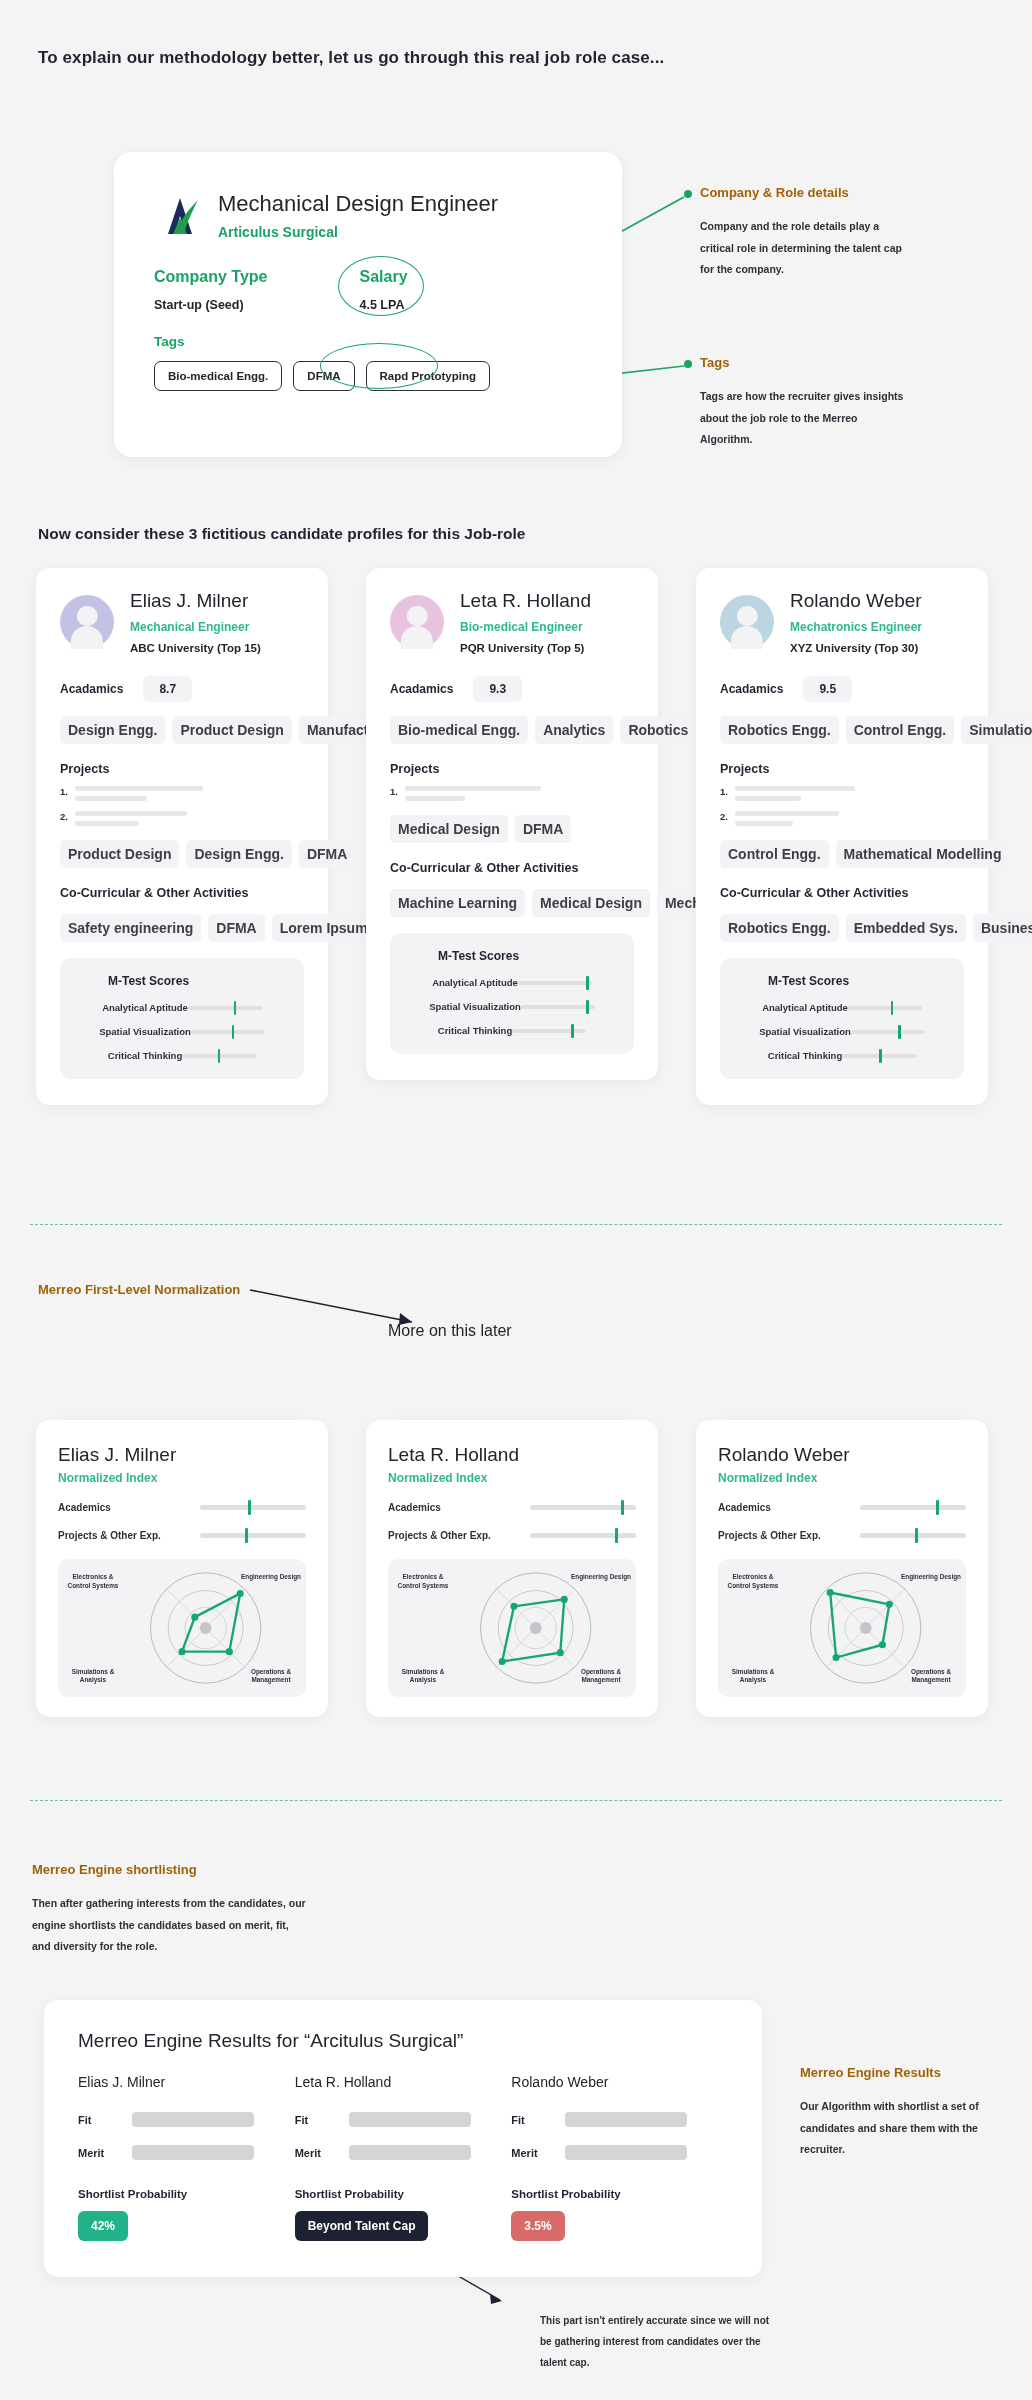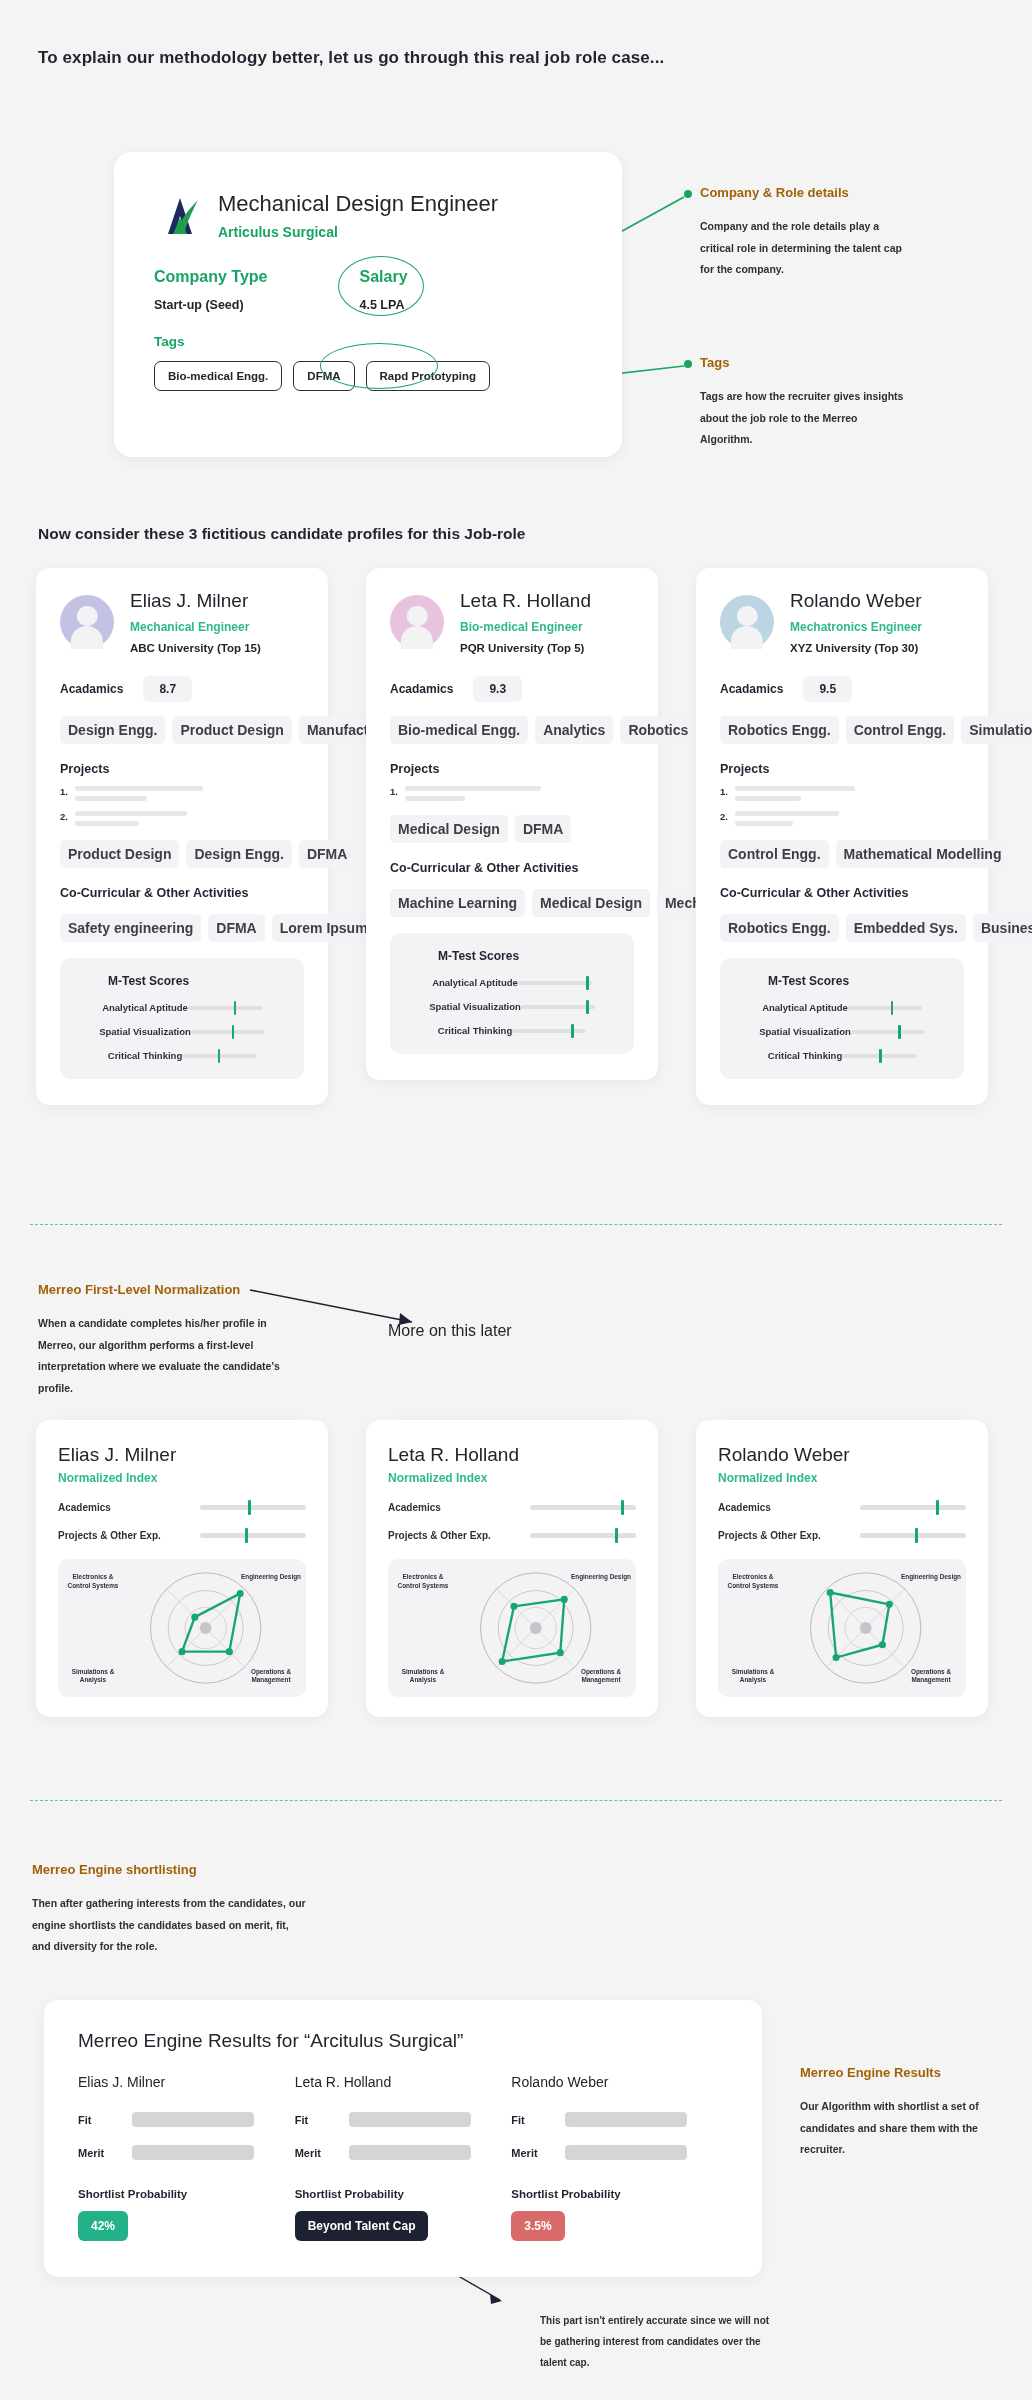--- a/index.html
+++ b/index.html
@@ -409,21 +409,20 @@
             <span class="knob" style="left:50%"></span>
           </span>
       </div>
     </div>
   </div>
 
   <div class="dashed" style="top:1224px;"></div>
 
   <div class="anno" style="left:38px; top:1282px; width:260px;">
     <div class="anno-title">Merreo First-Level Normalization</div>
-    <div class="anno-body">When a candidate completes his/her profile in Merreo, our algorithm performs a first-level interpretation where we evaluate the candidate's profile.</div>
   </div>
   <div class="more-later">More on this later</div>
 
   <div class="norm-card" style="left:36px; top:1420px;">
     <div class="norm-name">Elias J. Milner</div>
     <div class="norm-sub">Normalized Index</div>
     <div class="nrow">
       <span class="nlab">Academics</span>
       <span class="nslider">
           <span class="nknob" style="left:45%"></span>

